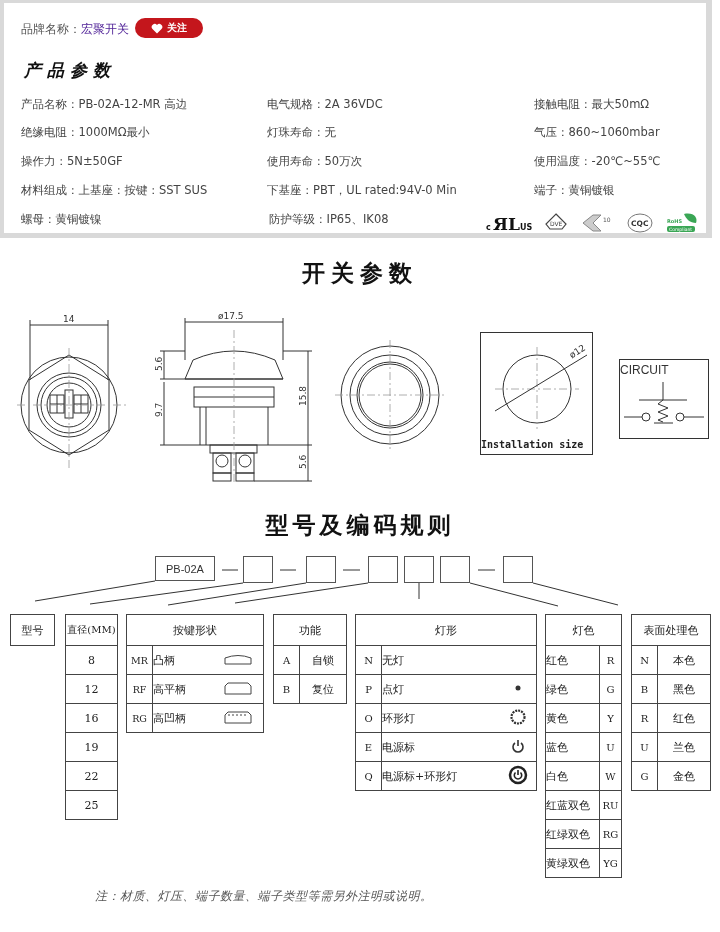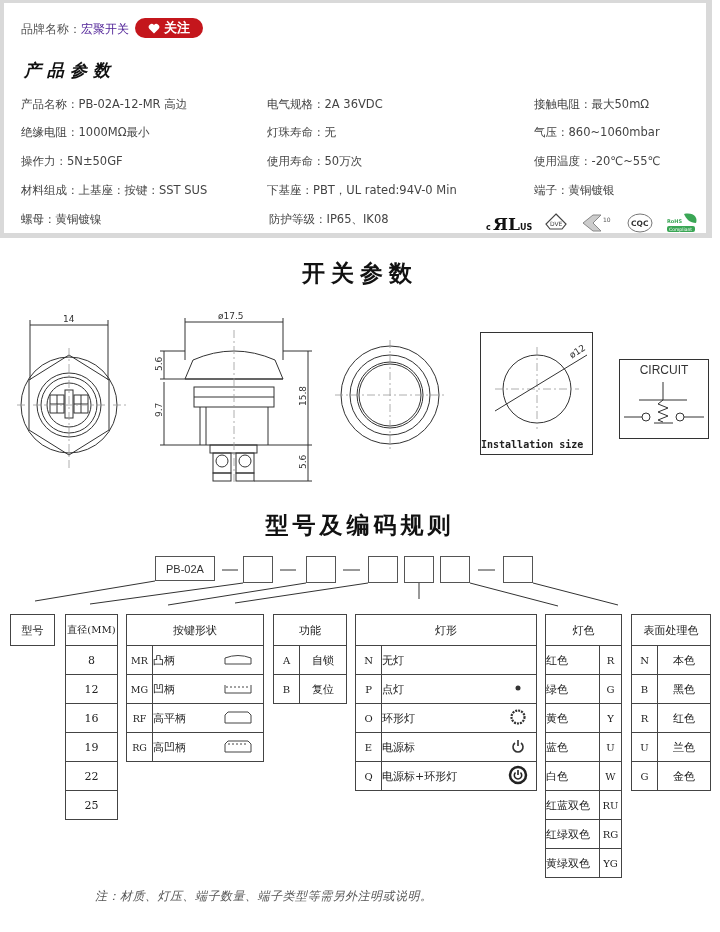--- a/index.html
+++ b/index.html
@@ -2,21 +2,21 @@
 <html><head>
 <meta charset="utf-8">
 <style>
   html,body{margin:0;padding:0;}
   body{width:720px;height:932px;background:#fff;position:relative;overflow:hidden;font-family:"DejaVu Sans",sans-serif;color:#333;}
   .abs{position:absolute;}
   
   .card{position:absolute;left:0;top:0;width:712px;height:238px;border:4px solid #d9d9d9;border-top-width:3px;border-right-width:6px;border-bottom-width:5px;box-sizing:border-box;background:#fff;}
   .brand{position:absolute;left:17px;top:18px;font-size:12px;color:#555;}
   .brand .v{color:#4c1d95;}
-  .follow{position:absolute;left:131px;top:15px;width:68px;height:20px;background:#c4161c;border-radius:10px;color:#fff;font-size:13px;display:flex;align-items:center;justify-content:center;gap:4px;font-weight:bold;}
+  .follow{position:absolute;left:131px;top:15px;width:68px;height:20px;background:#c4161c;border-radius:10px;color:#fff;font-size:10px;display:flex;align-items:center;justify-content:center;gap:4px;font-weight:bold;}
   .follow svg{width:12px;height:11px;}
   .sec-title{position:absolute;left:20px;top:56px;font-family:"DejaVu Serif",serif;font-size:17px;font-style:italic;font-weight:bold;letter-spacing:6px;color:#111;}
   .spec{position:absolute;font-size:11.5px;color:#444;white-space:nowrap;}
   .cert{position:absolute;top:207px;height:26px;display:flex;align-items:center;justify-content:center;}
   
   .h2{position:absolute;left:0;width:720px;text-align:center;font-weight:bold;color:#111;}
   
   svg.draw{position:absolute;}
   .draw line,.draw circle,.draw rect,.draw path,.draw polygon,.draw polyline{fill:none;stroke:#333;stroke-width:1;}
   .draw .c{stroke:#999;stroke-dasharray:8 3 2 3;stroke-width:.8;}
@@ -168,21 +168,21 @@
     <circle cx="56" cy="56" r="34"></circle>
     <line class="c" x1="14" y1="56" x2="98" y2="56"></line>
       <line class="c" x1="56" y1="14" x2="56" y2="96"></line>
     <line x1="14" y1="78" x2="106" y2="22"></line>
     <text x="88" y="24" font-size="8" transform="rotate(-32 92 20)">ø12</text>
   </svg>
   <div class="abs" style="left:0;bottom:4px;width:100%;text-align:left;font-family:'DejaVu Sans Mono',monospace;font-weight:bold;font-size:10px;color:#222">Installation size</div>
 </div>
 
 <div class="abs" style="left:619px;top:359px;width:90px;height:80px;border:1.5px solid #333;box-sizing:border-box">
-  <div class="abs" style="left:0;top:3px;width:100%;text-align:center;font-family:'Liberation Sans',sans-serif;font-size:12px;color:#333">CIRCUIT</div>
+  <div class="abs" style="left:0;top:3px;width:100%;font-family:'Liberation Sans',sans-serif;font-size:12px;color:#333">CIRCUIT</div>
   <svg class="draw" style="left:0;top:18px" width="88" height="60" viewBox="0 0 88 60">
     <line x1="43" y1="4" x2="43" y2="22"></line>
       <line x1="19" y1="22" x2="67" y2="22"></line>
     <polyline points="43,22 38,26 48,30 38,34 48,38 38,42 43,44"></polyline>
     <line x1="34" y1="45" x2="53" y2="45"></line>
     <line x1="4" y1="39" x2="22" y2="39"></line>
       <circle cx="26" cy="39" r="4"></circle>
     <circle cx="60" cy="39" r="4"></circle>
       <line x1="64" y1="39" x2="84" y2="39"></line>
   </svg>
@@ -252,28 +252,20 @@
         <td class="hd" colspan="3">按键形状</td>
       </tr>
   <tr>
         <td style="width:26px;font-size:9.5px">MR</td>
         <td class="l" style="border-right:none">凸柄</td>
         <td style="border-left:none;width:50px"><svg width="30" height="12">
             <path d="M2 11 L2 5 Q15 0 28 5 L28 11 Z" fill="none" stroke="#444"></path>
           </svg></td>
       </tr>
   <tr>
-        <td style="font-size:9.5px">MG</td>
-        <td class="l" style="border-right:none">凹柄</td>
-        <td style="border-left:none"><svg width="30" height="12">
-            <path d="M2 3 L2 11 L28 11 L28 3" fill="none" stroke="#444"></path>
-            <line x1="3" y1="5" x2="27" y2="5" stroke="#444" stroke-dasharray="2 2"></line>
-          </svg></td>
-      </tr>
-  <tr>
         <td style="font-size:9.5px">RF</td>
         <td class="l" style="border-right:none">高平柄</td>
         <td style="border-left:none"><svg width="30" height="14">
             <path d="M2 13 L2 5 L5 2 L25 2 L28 5 L28 13 Z" fill="none" stroke="#444"></path>
           </svg></td>
       </tr>
   <tr>
         <td style="font-size:9.5px">RG</td>
         <td class="l" style="border-right:none">高凹柄</td>
         <td style="border-left:none"><svg width="30" height="14">

